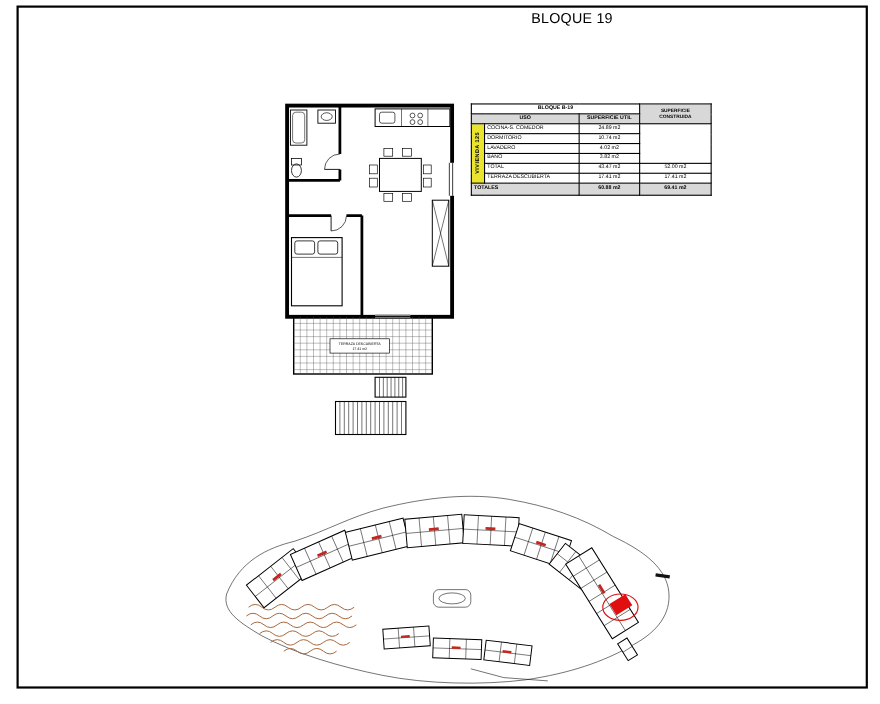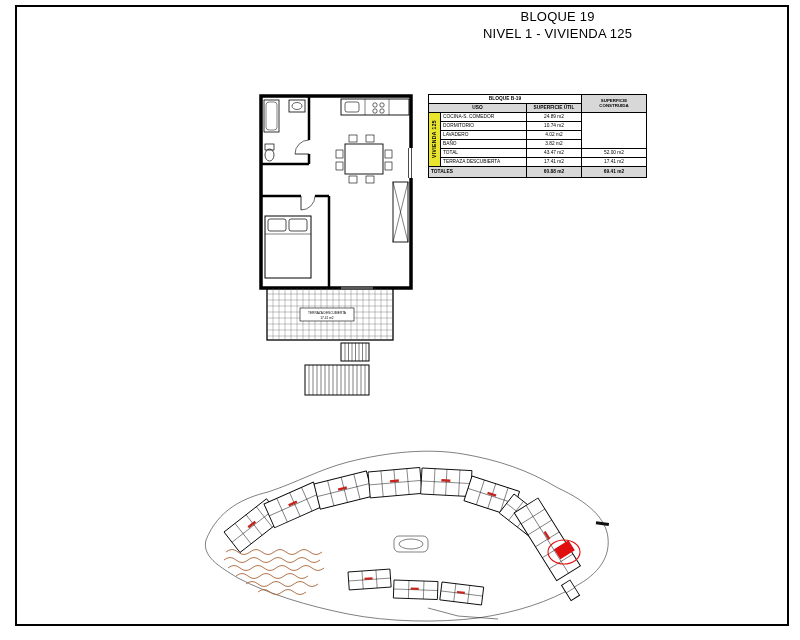--- a/index.html
+++ b/index.html
@@ -1,18 +1,18 @@
 <!DOCTYPE html>
 <html><head>
 <meta charset="utf-8">
 <style>
   * { margin:0; padding:0; box-sizing:border-box; }
   html,body { width:800px; height:640px; background:#fff; font-family:"Liberation Sans",sans-serif; color:#000; position:relative; overflow:hidden; }
   .frame { position:absolute; left:15px; top:5px; width:774px; height:621px; border:2px solid #000; background:#fff; }
-  .title-block { position:absolute; left:483px; top:9px; font-size:13px; line-height:1.3; letter-spacing:.2px;text-align:center; }
+  .title-block { position:absolute; left:483px; top:9px; font-size:13px; line-height:1.3; letter-spacing:.2px; }
   .floorplan { position:absolute; left:245px; top:88px; }
   .siteplan { position:absolute; left:198px; top:440px; }
 
   .areas-table { position:absolute; left:428px; top:94px; border-collapse:collapse; font-size:4.8px; table-layout:fixed; width:218px; }
   .areas-table td { border:0.6px solid #000; padding:0 2px; height:9px; line-height:1.05; vertical-align:middle; overflow:hidden; white-space:nowrap; }
   .areas-table .hdr { text-align:center; font-weight:bold; }
   .gray { background:#d8d8d8; }
   .yellow-strip { background:#e9e52e; padding:0; text-align:center; }
   .yellow-strip span { display:inline-block; writing-mode:vertical-rl; transform:rotate(180deg); font-size:5px; font-weight:bold; letter-spacing:.4px; white-space:nowrap; }
   .num { text-align:center; }
@@ -26,21 +26,20 @@
   .wave { fill:none; stroke:#a8663b; stroke-width:.9; }
   .thin { fill:none; stroke:#000; stroke-width:.5; }
 </style>
 </head>
 <body>
 
 <div class="frame"></div>
 
 <div class="title-block">
   <div>BLOQUE 19</div>
-  <div>NIVEL 1 - VIVIENDA 125</div>
 </div>
 
 <svg class="floorplan" width="190" height="325" viewBox="0 0 190 325">
   <g fill="none" stroke="#000">
 
     <g>
       <rect x="16" y="8" width="150" height="192" stroke-width="3.5"></rect>
 
       <rect x="162.5" y="60" width="7" height="30" fill="#fff" stroke="none"></rect>
       <line x1="163.5" y1="60" x2="163.5" y2="90" stroke-width=".7"></line>

